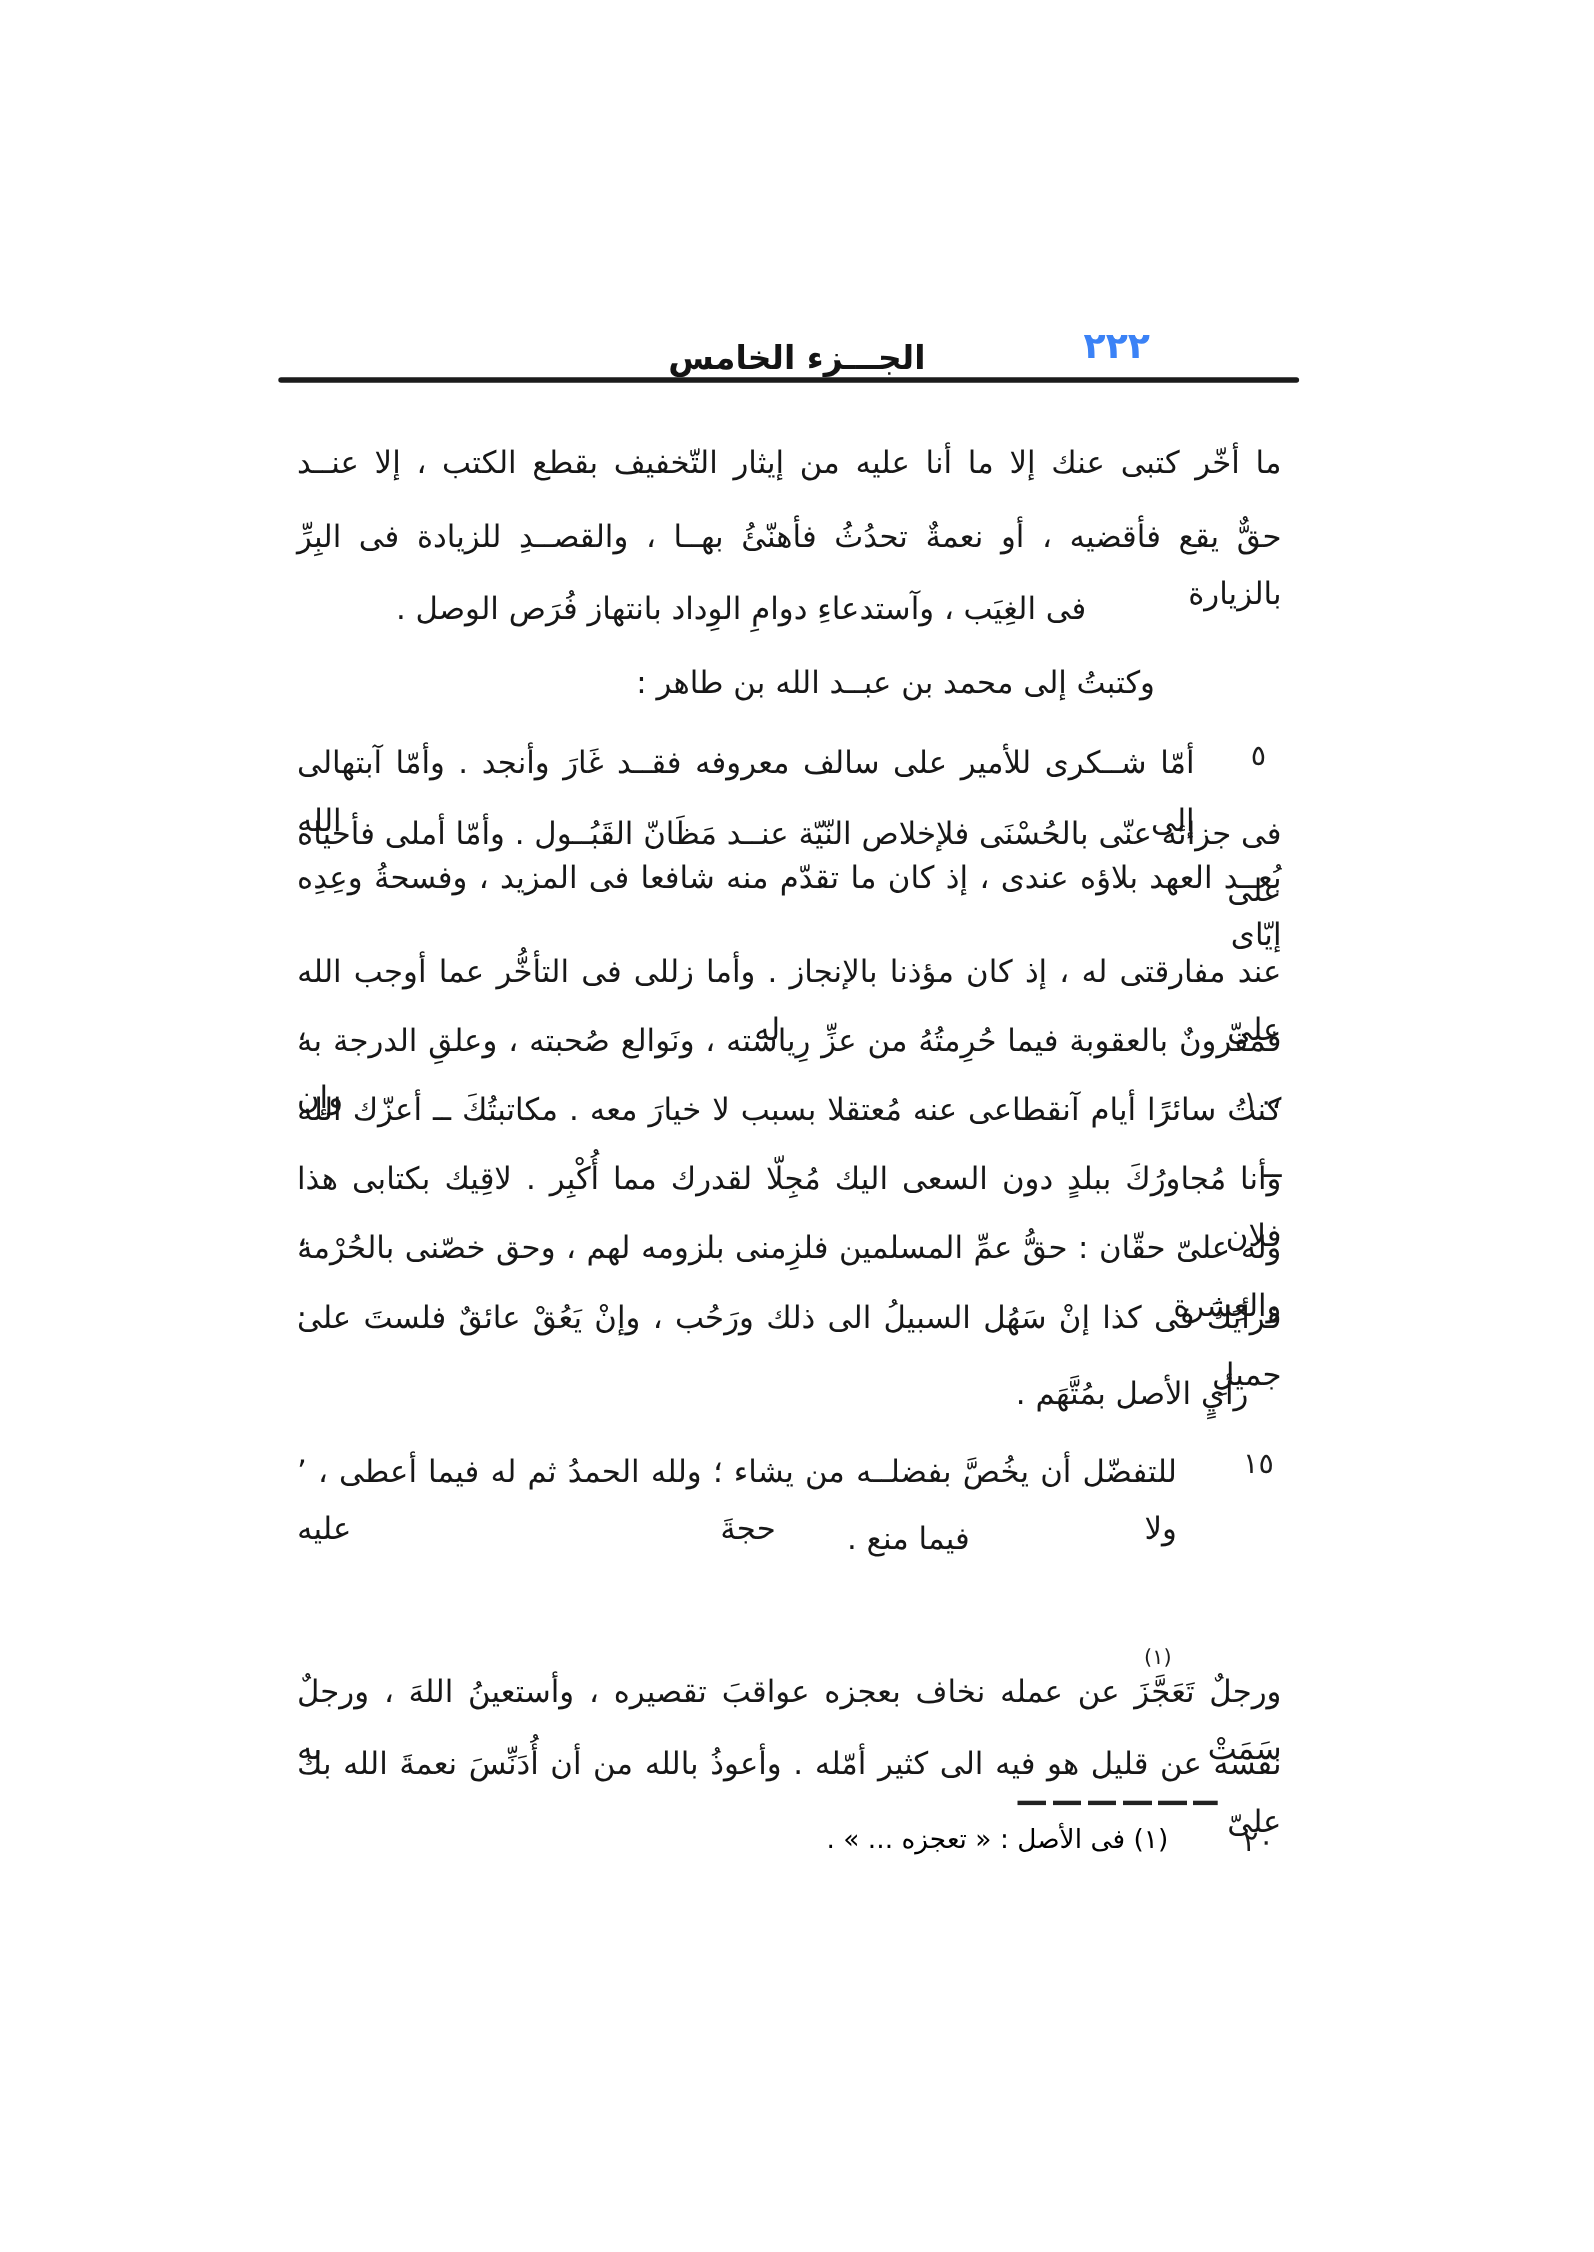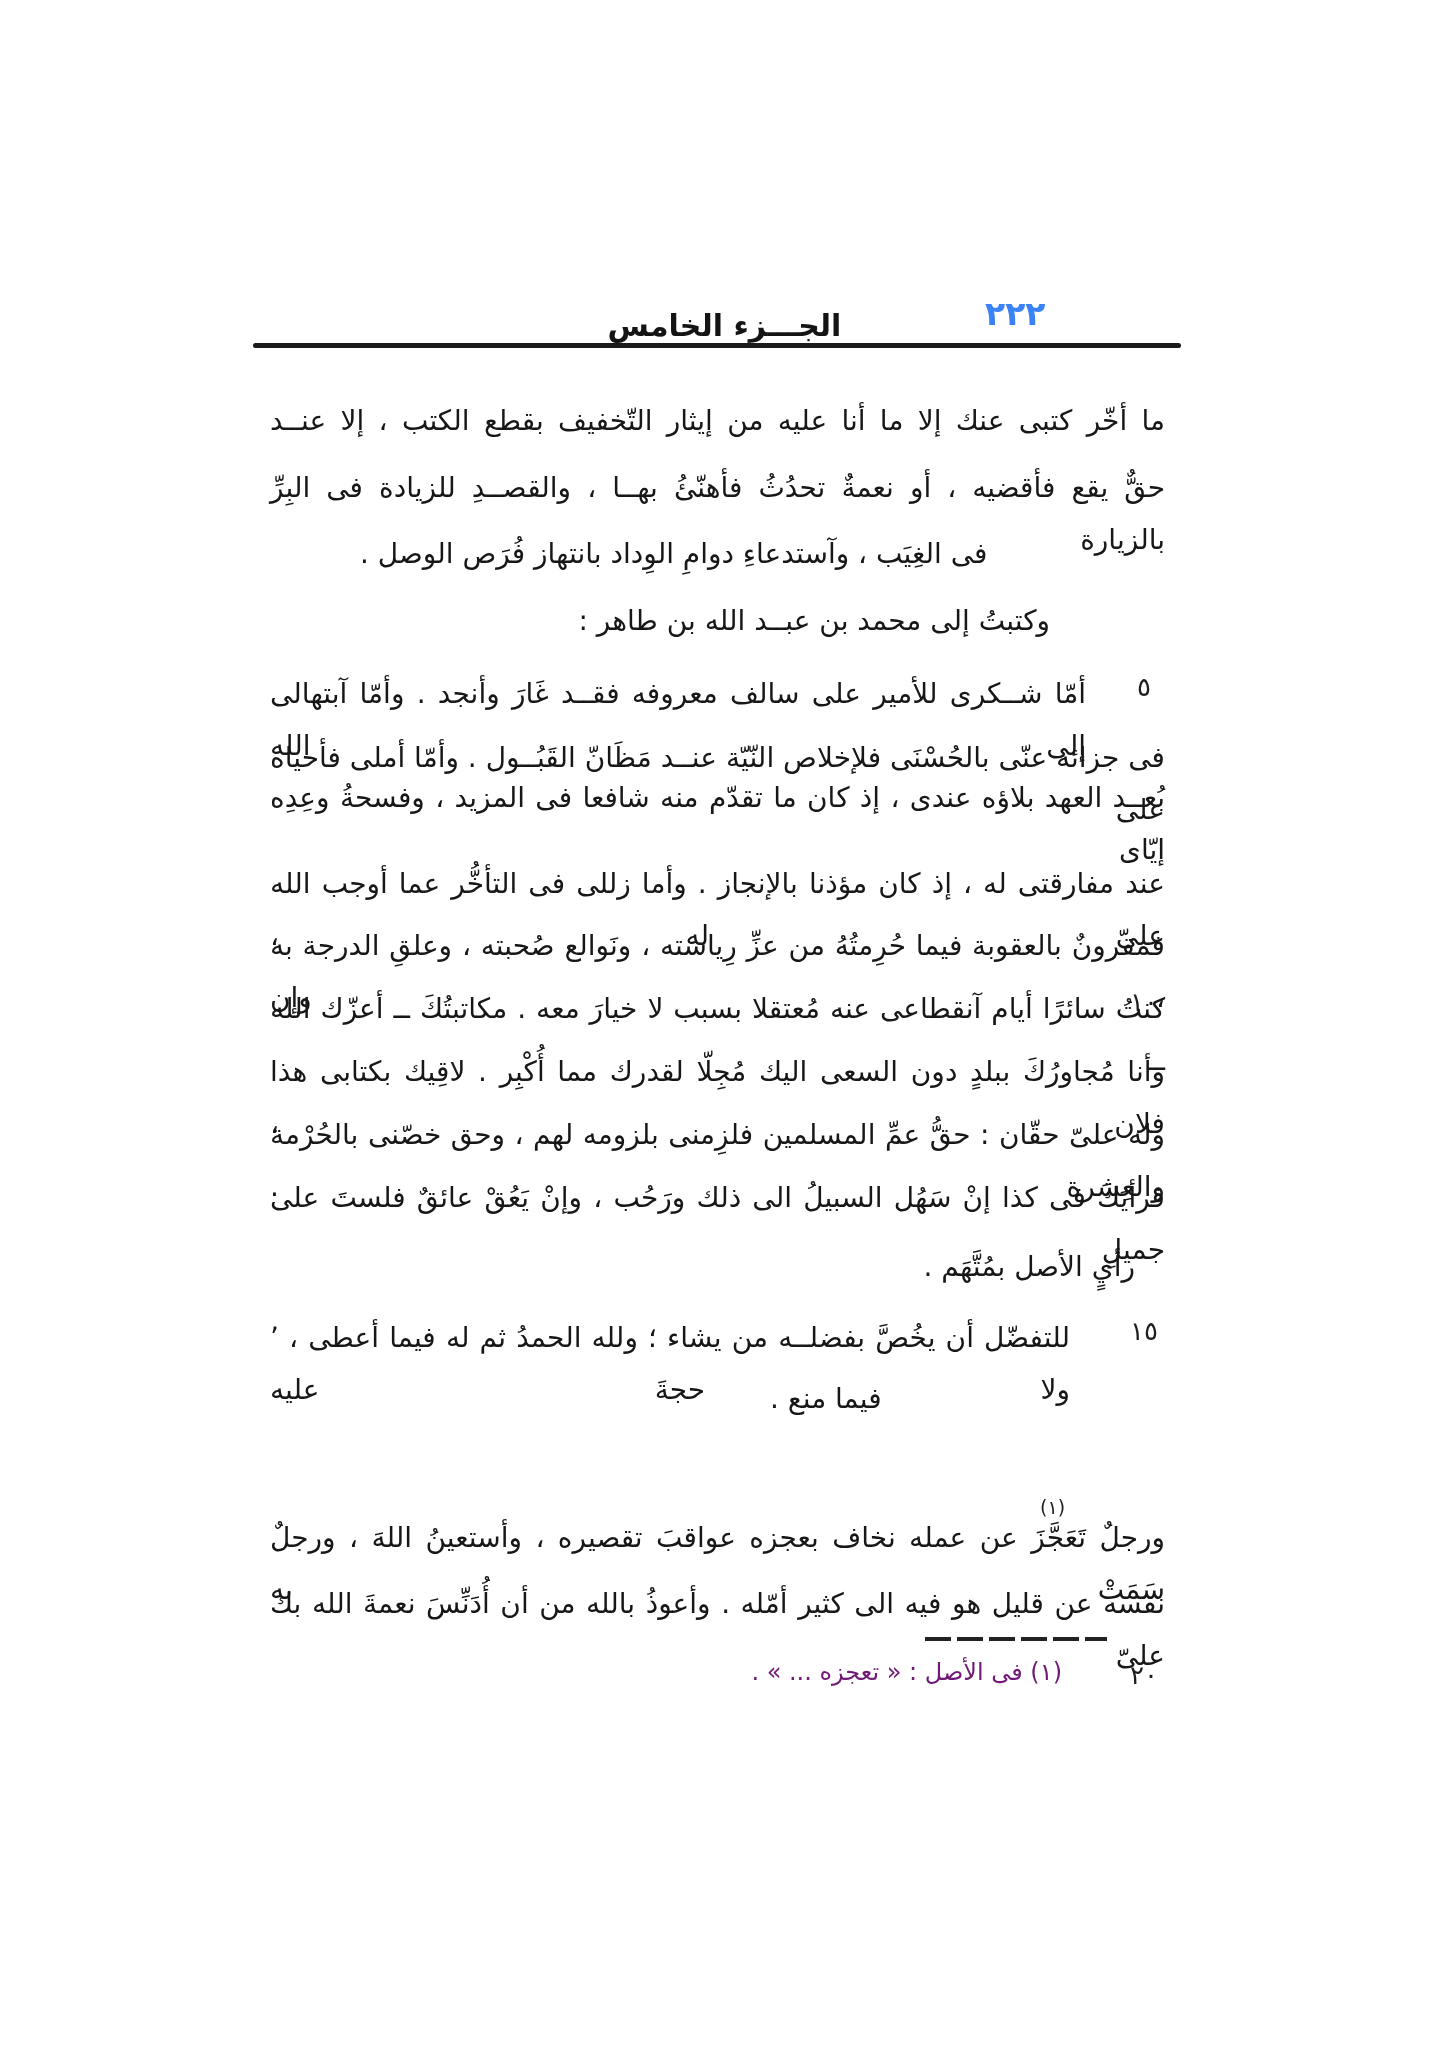--- a/index.html
+++ b/index.html
@@ -69,21 +69,21 @@
     position:absolute;top:1496px;left:1040px;
     font-size:19px;color:#1d1d1d;direction:rtl;
   }
   .fn-rule{
     position:absolute;top:1637px;left:925px;width:182px;height:4px;
     background:repeating-linear-gradient(90deg,#222 0 26px,rgba(0,0,0,0) 26px 32px);
   }
   .fn-text{
     position:absolute;top:1658px;left:auto;right:387px;
     direction:rtl;unicode-bidi:plaintext;white-space:nowrap;
-    font-size:24px;color:#701a75;
+    font-size:24px;color:#000000;
   }
 </style>
 </head>
 <body>
 
 <div class="page">
 
   <div class="hdr-title">الجـــزء الخامس</div>
   <div class="hdr-pagenum">٢٢٢</div>
   <div class="hdr-rule"></div>

